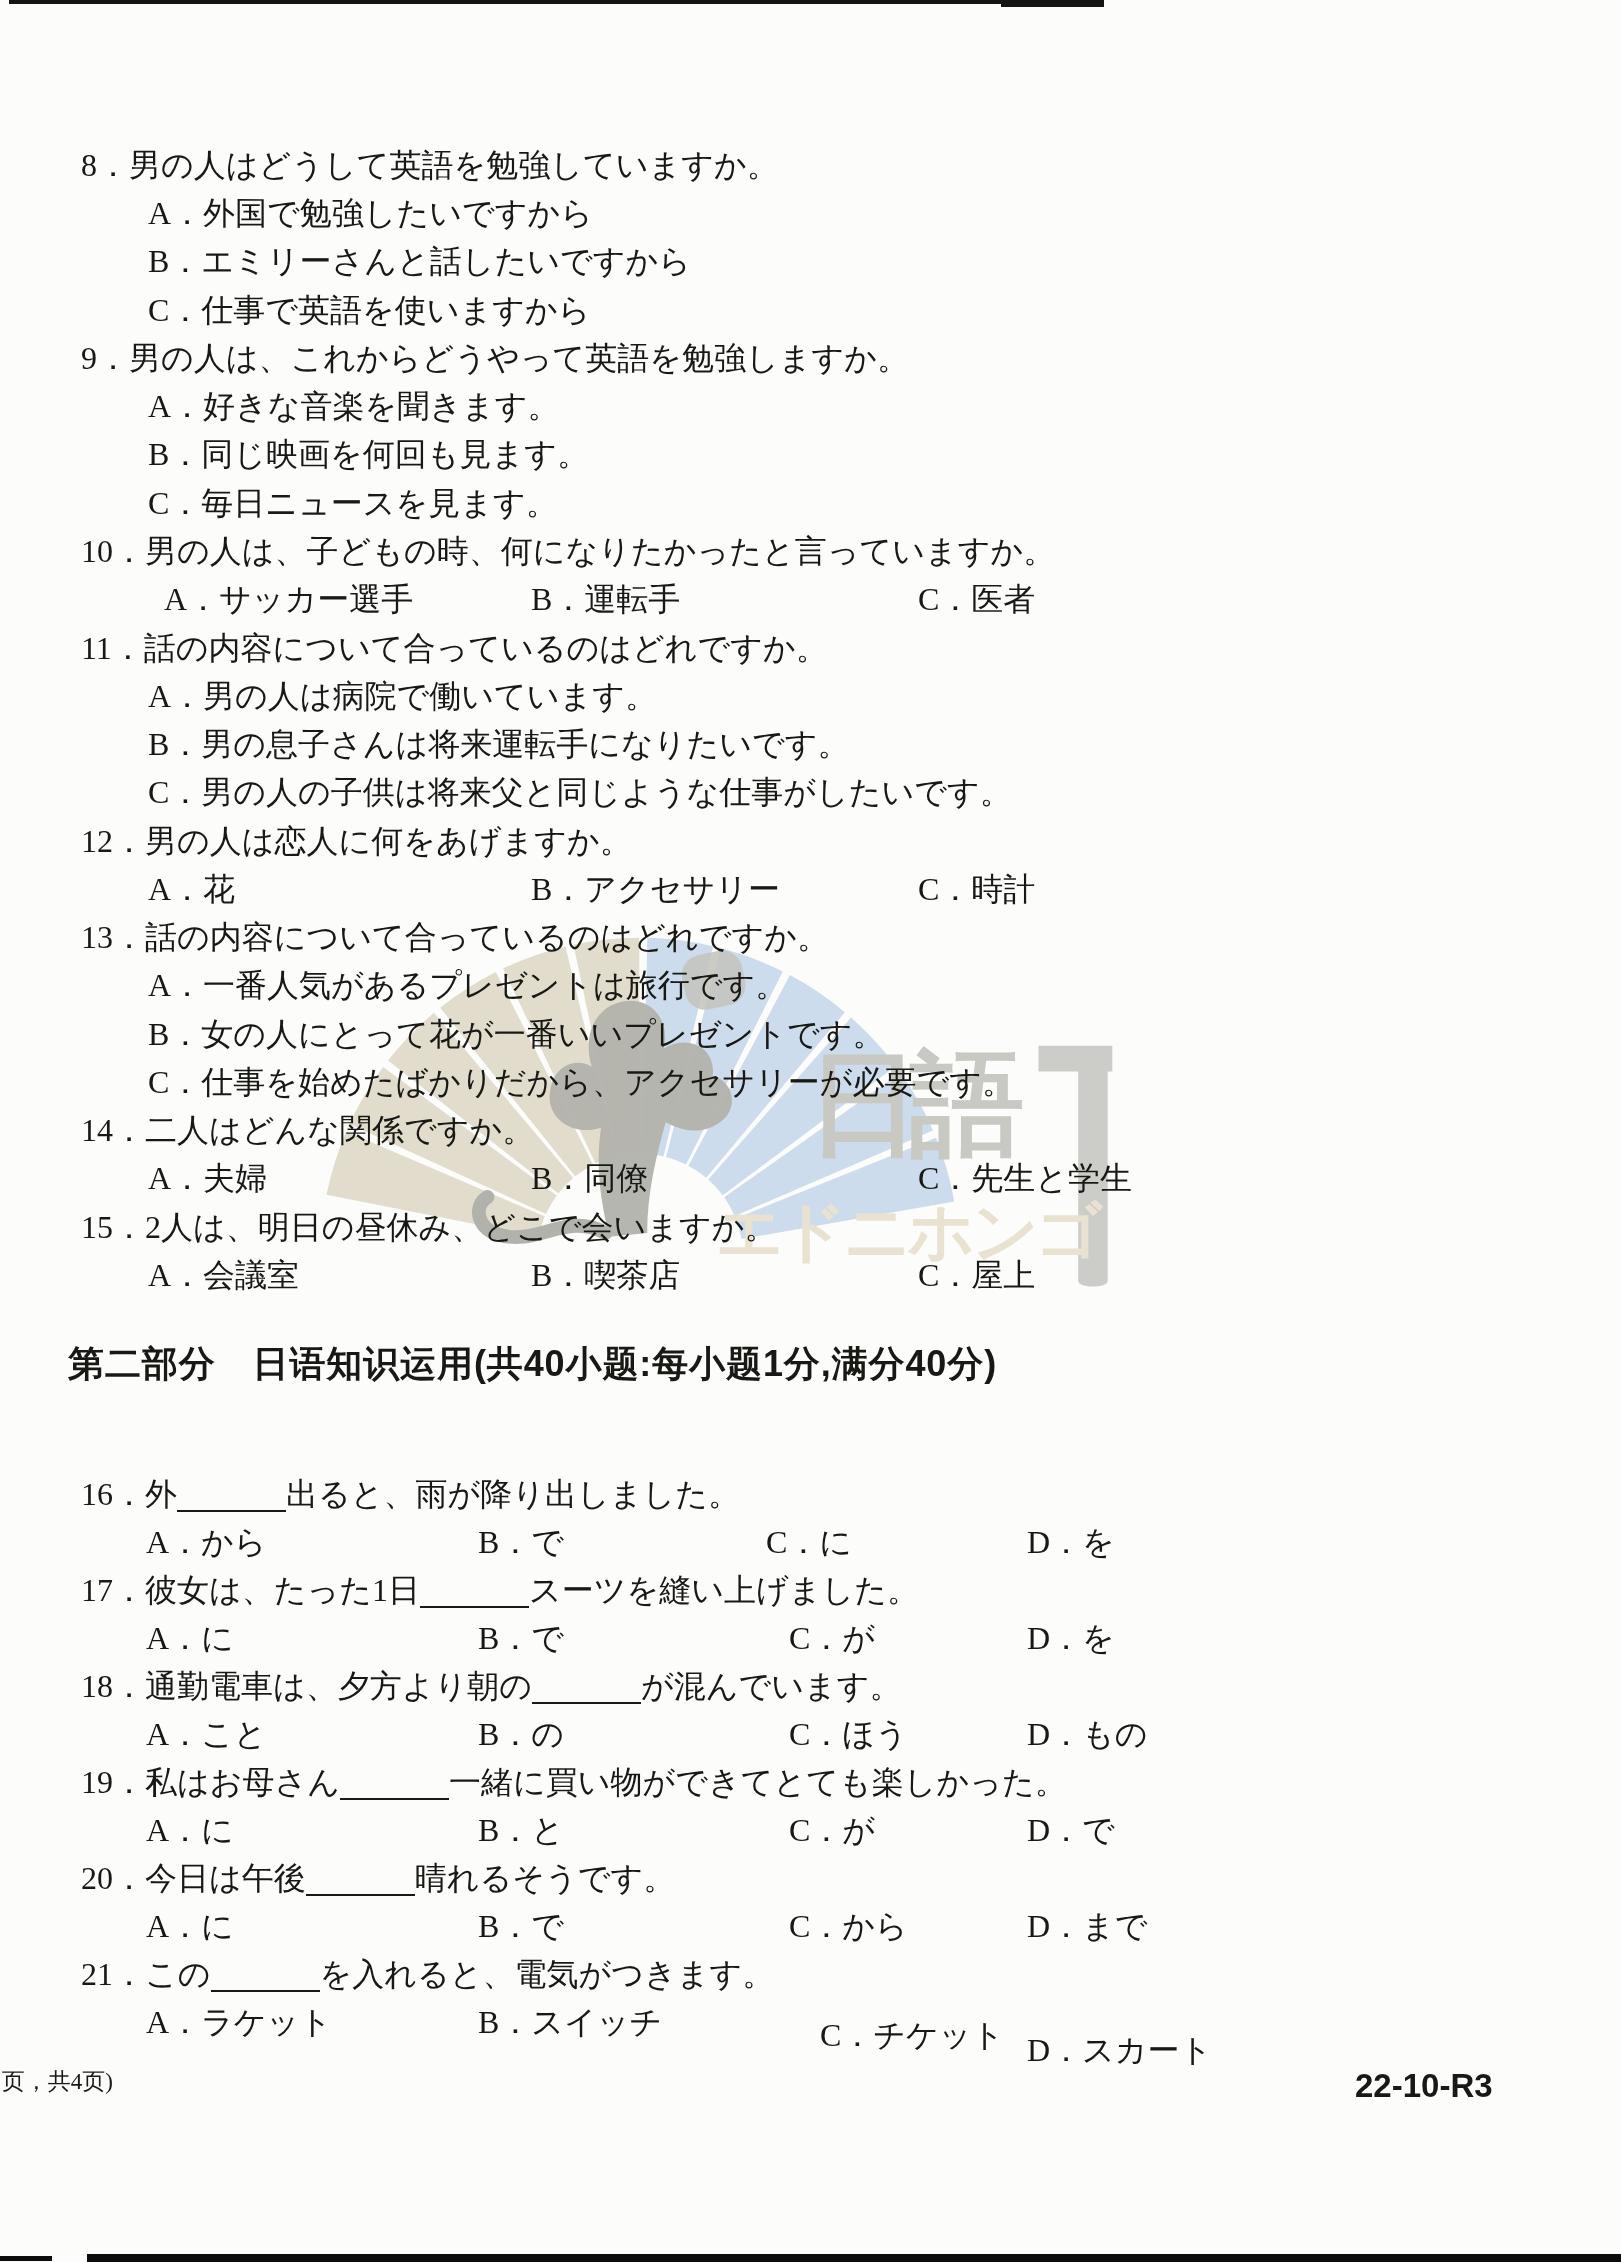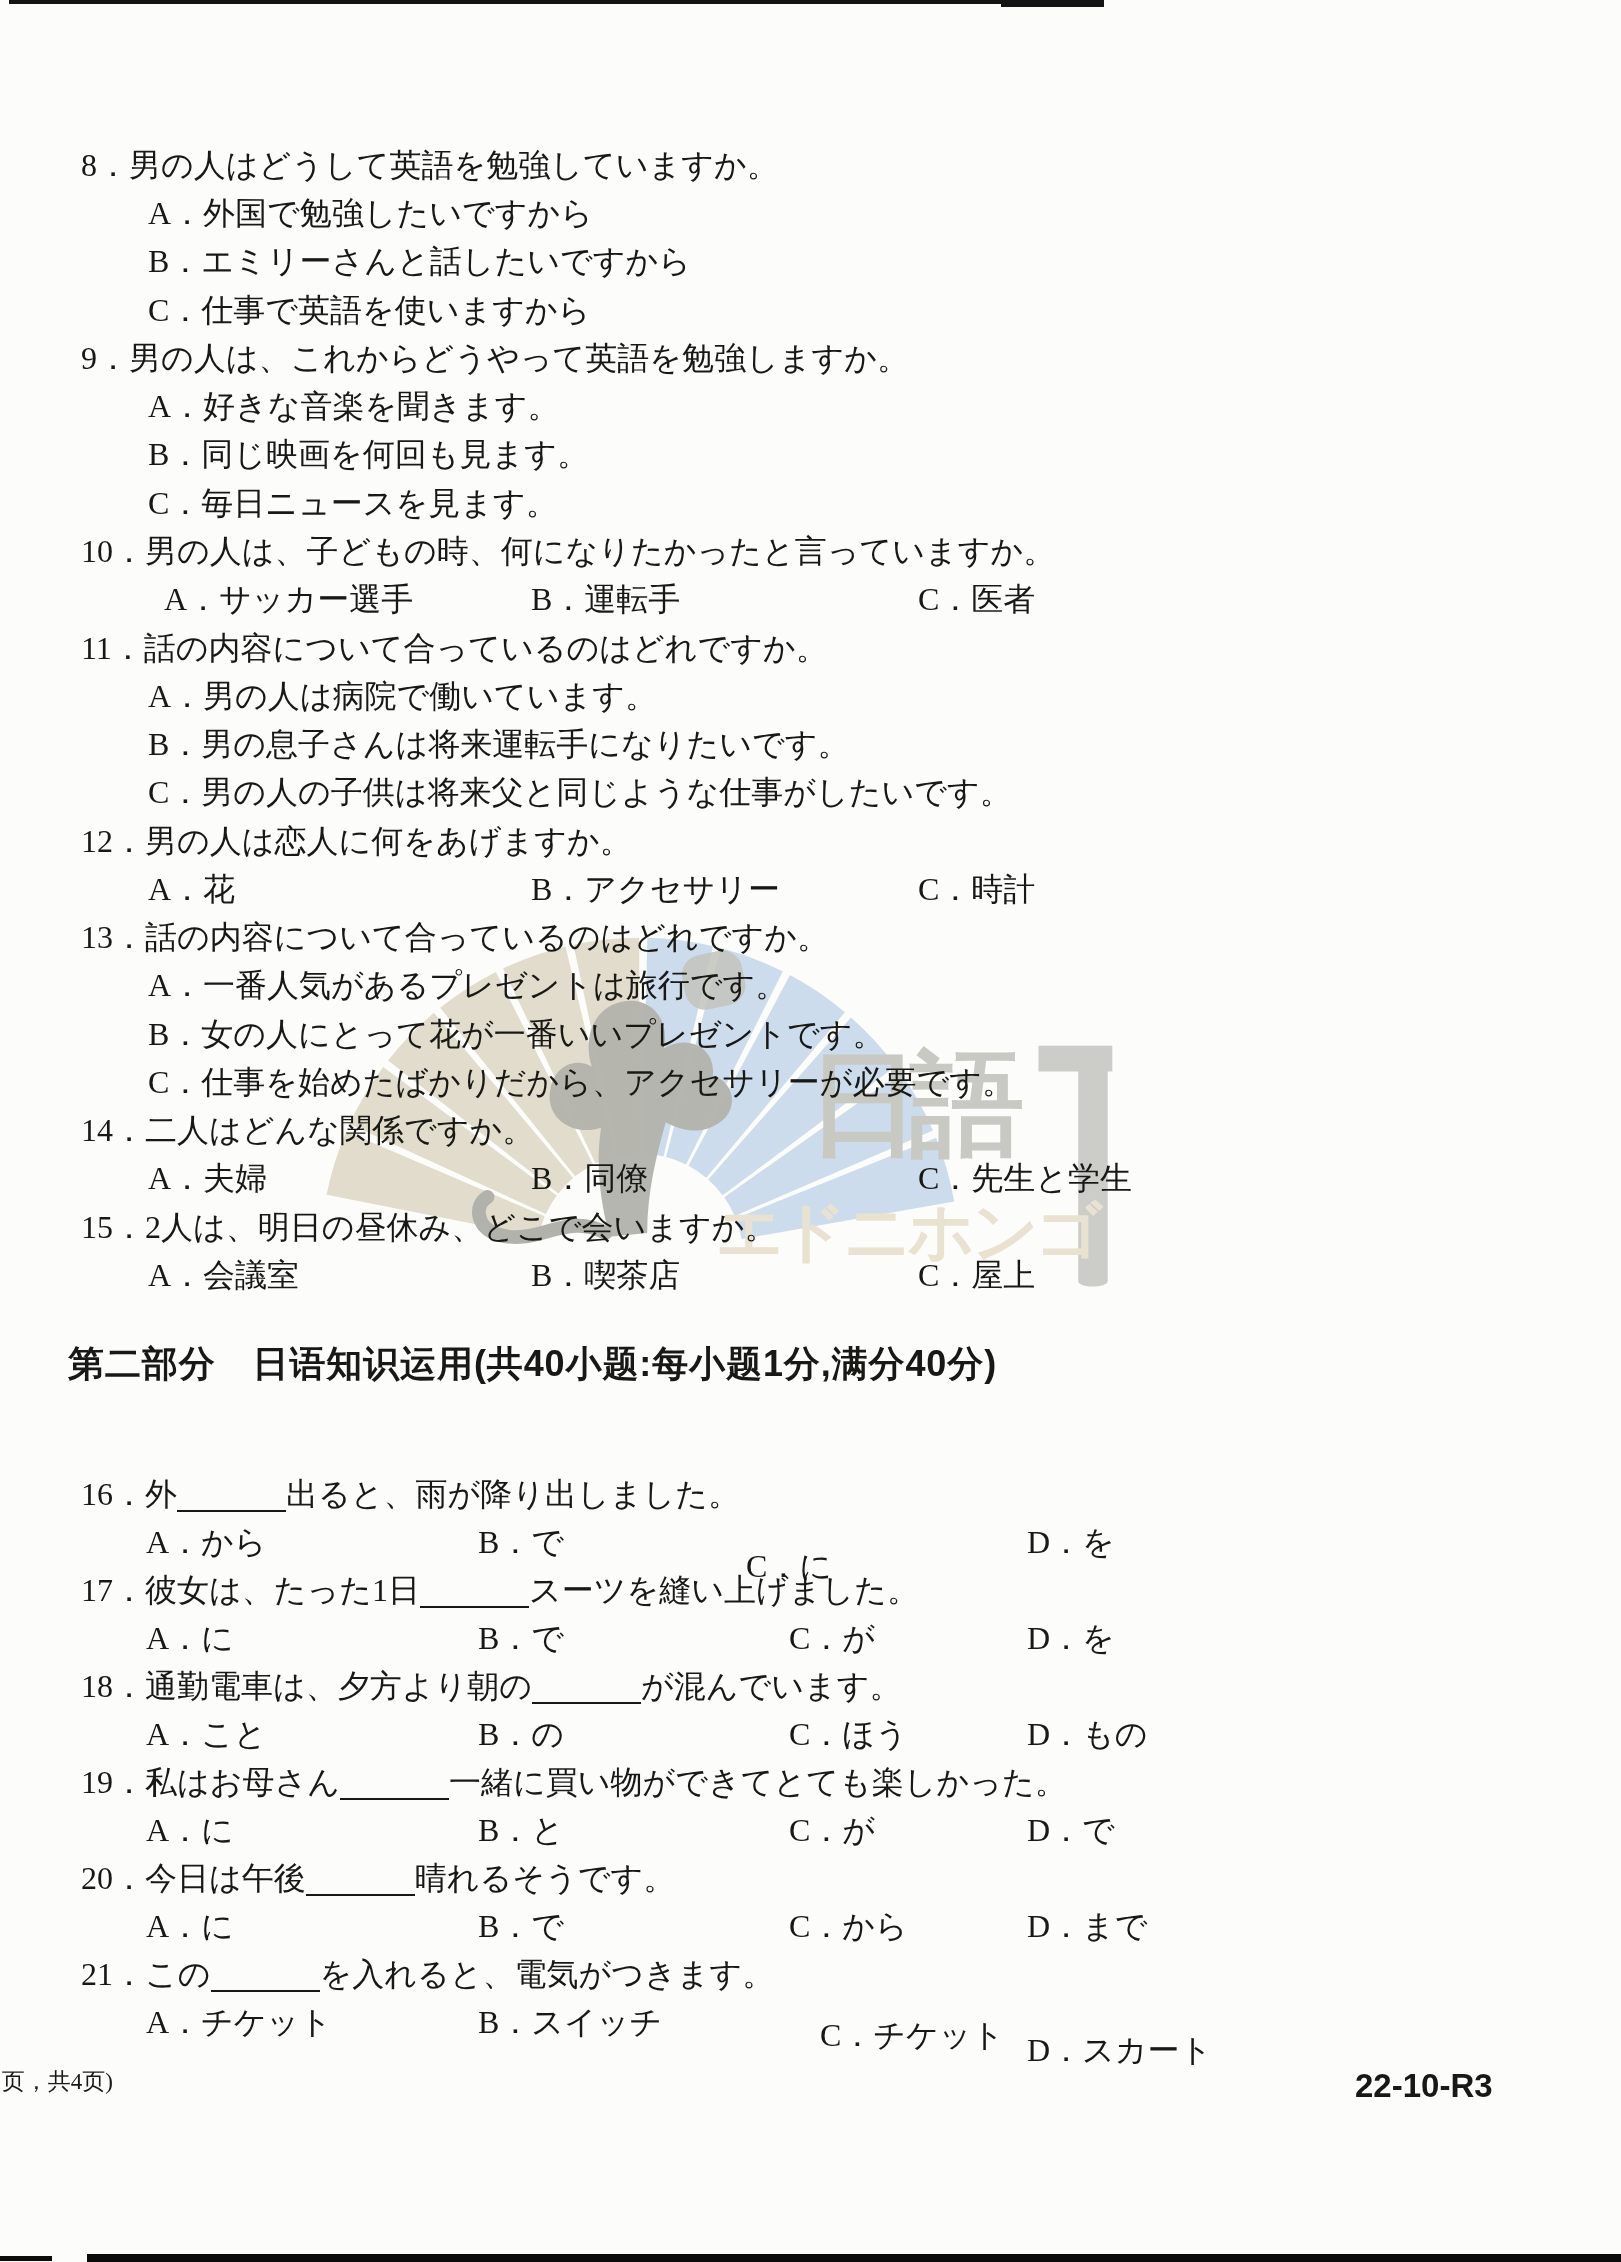--- a/index.html
+++ b/index.html
@@ -133,21 +133,21 @@
       </div>
     </div>
 
   <div class="sec-title">第二部分　日语知识运用(共40小题:每小题1分,满分40分)</div>
 
   <div id="grammar-block">
       <div class="line" style="top: 1475px; left: 81px;">16．外<span class="blank"></span>出ると、雨が降り出しました。</div>
       <div class="line" style="top: 1523px;">
         <span class="col" style="left: 146px;">A．から</span>
         <span class="col" style="left: 478px;">B．で</span>
-        <span class="col" style="left: 746px; margin-top: 24px;">C．に</span>
+        <span class="col" style="left: 766px;">C．に</span>
         <span class="col" style="left: 1027px;">D．を</span>
       </div>
       <div class="line" style="top: 1571px; left: 81px;">17．彼女は、たった1日<span class="blank"></span>スーツを縫い上げました。</div>
       <div class="line" style="top: 1619px;">
         <span class="col" style="left: 146px;">A．に</span>
         <span class="col" style="left: 478px;">B．で</span>
         <span class="col" style="left: 789px;">C．が</span>
         <span class="col" style="left: 1027px;">D．を</span>
       </div>
       <div class="line" style="top: 1667px; left: 81px;">18．通勤電車は、夕方より朝の<span class="blank"></span>が混んでいます。</div>
@@ -166,21 +166,21 @@
       </div>
       <div class="line" style="top: 1859px; left: 81px;">20．今日は午後<span class="blank"></span>晴れるそうです。</div>
       <div class="line" style="top: 1907px;">
         <span class="col" style="left: 146px;">A．に</span>
         <span class="col" style="left: 478px;">B．で</span>
         <span class="col" style="left: 789px;">C．から</span>
         <span class="col" style="left: 1027px;">D．まで</span>
       </div>
       <div class="line" style="top: 1955px; left: 81px;">21．この<span class="blank"></span>を入れると、電気がつきます。</div>
       <div class="line" style="top: 2003px;">
-        <span class="col" style="left: 146px;">A．チケット</span>
+        <span class="col" style="left: 146px;">A．ラケット</span>
         <span class="col" style="left: 478px;">B．スイッチ</span>
         <span class="col" style="left: 820px; margin-top: 13px;">C．チケット</span>
         <span class="col" style="left: 1027px; margin-top: 28px;">D．スカート</span>
       </div>
     </div>
 
   <div class="footer-left">页，共4页)</div>
   <div class="footer-right">22-10-R3</div>
 
 </div>

